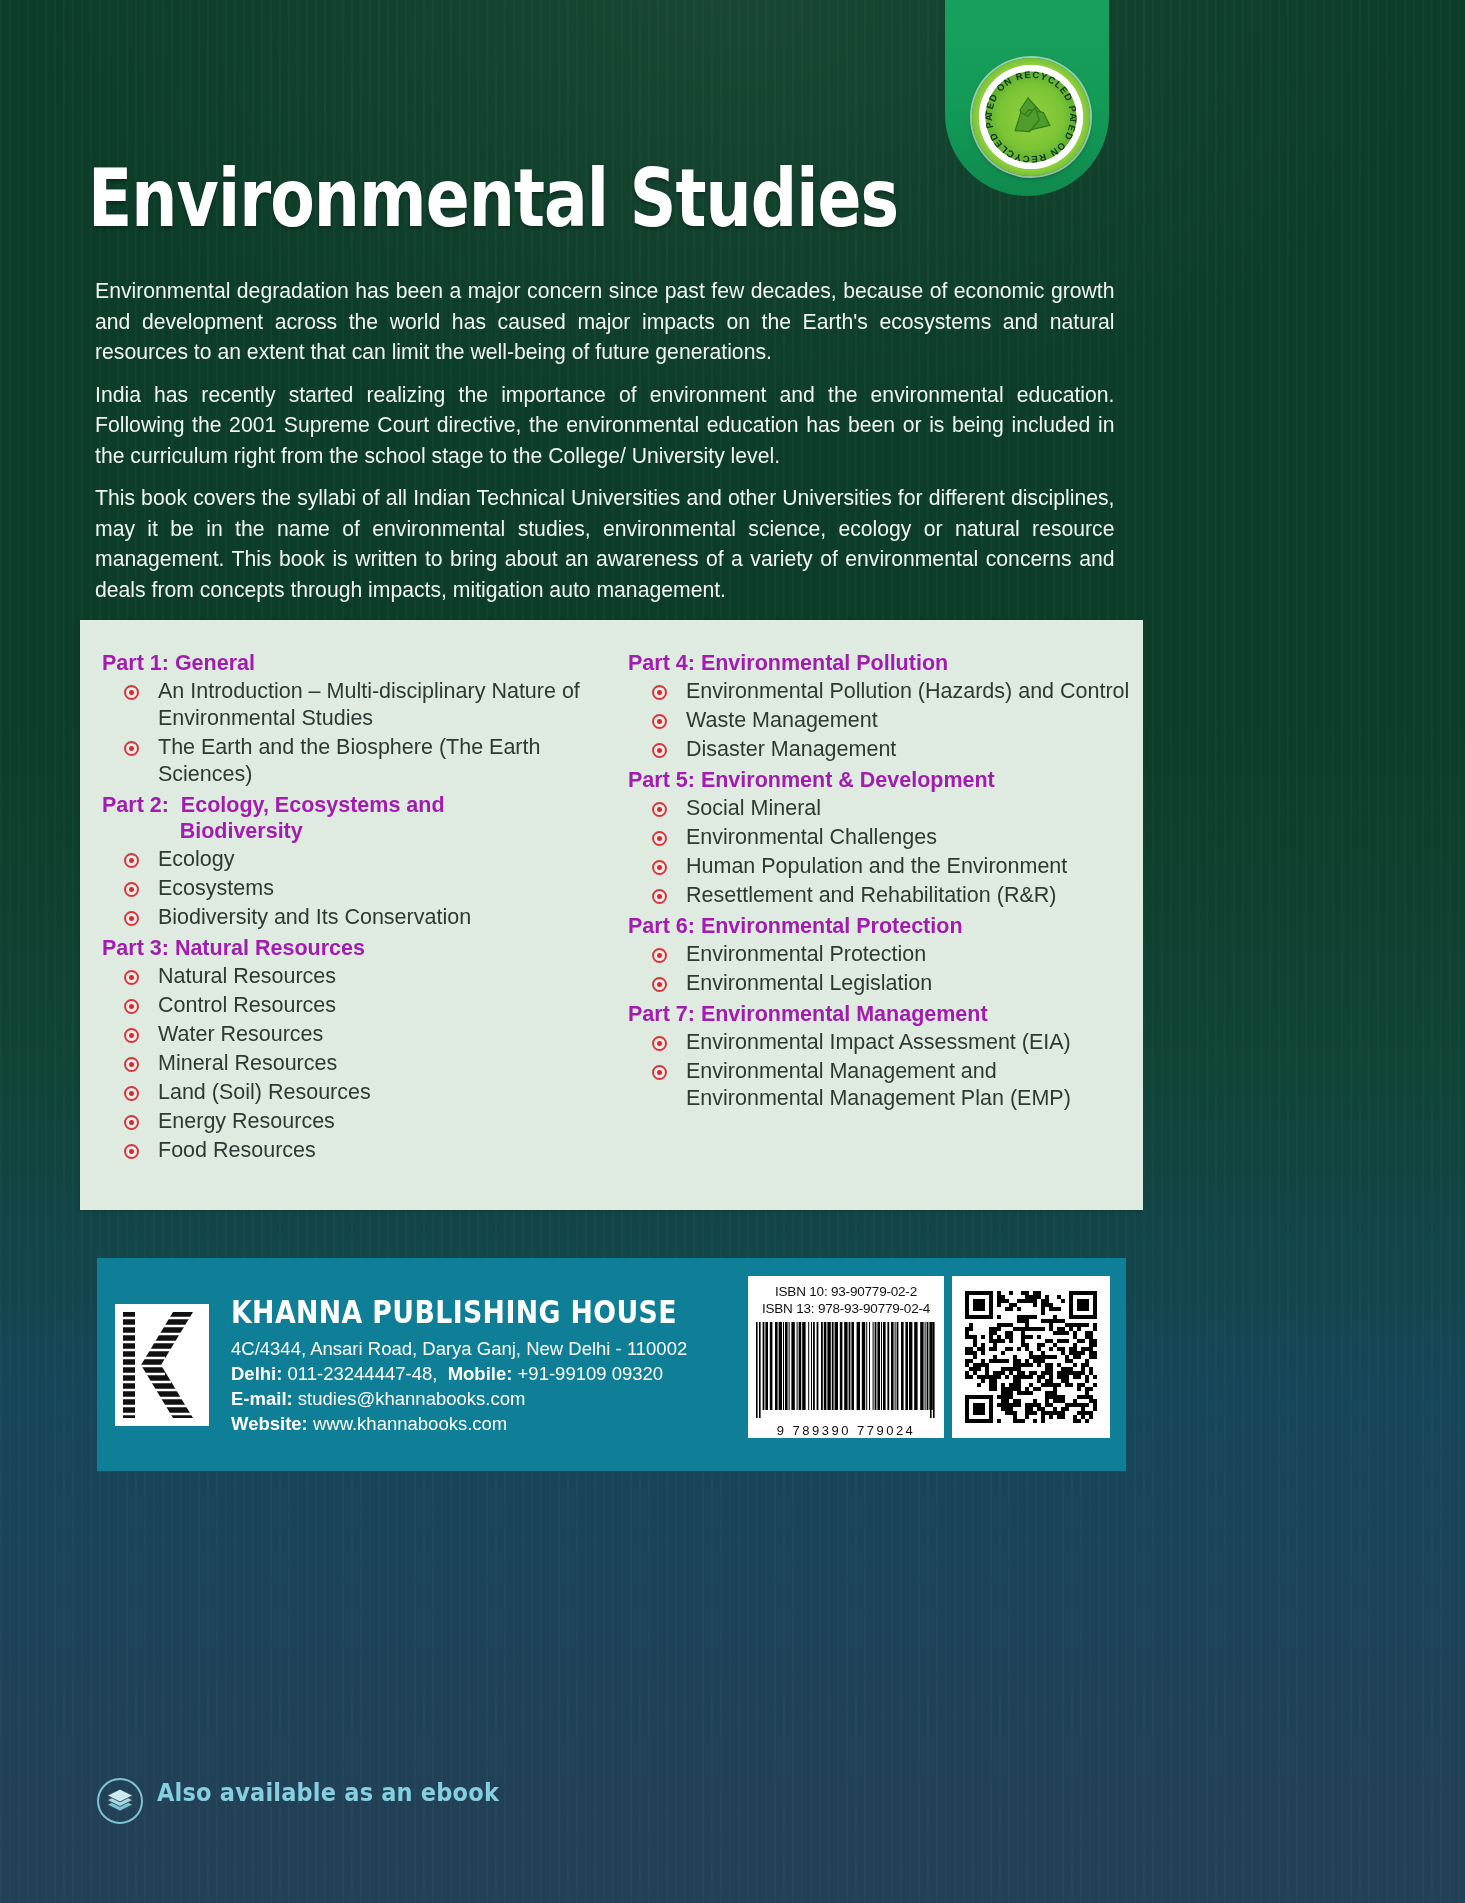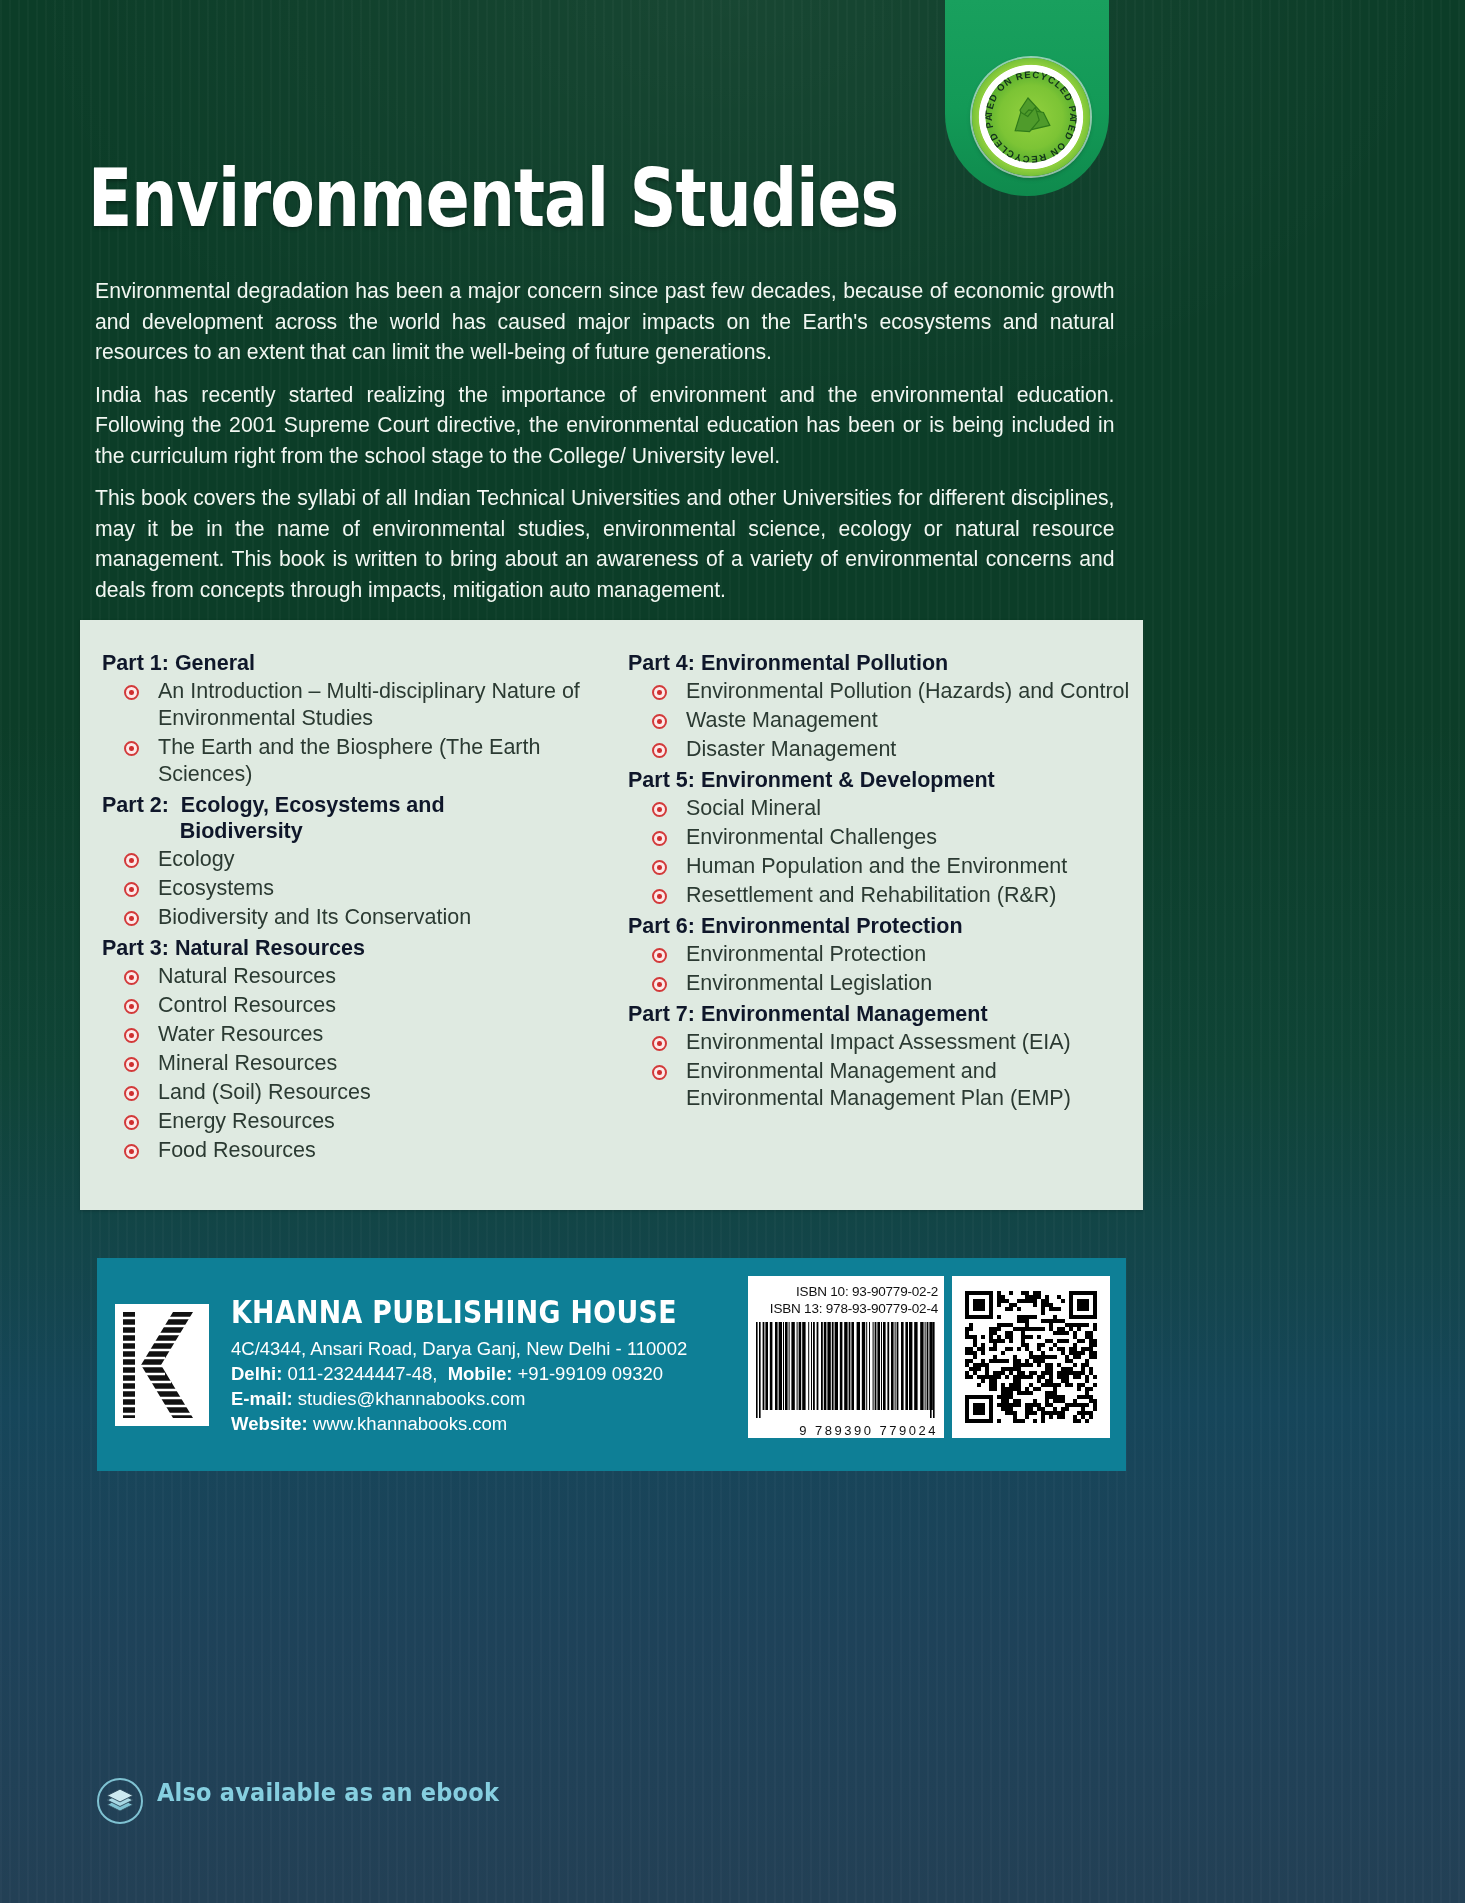--- a/index.html
+++ b/index.html
@@ -98,21 +98,21 @@
     background:#dfeae1;
     display:flex;
     z-index:5;
     box-shadow:0 1px 3px rgba(0,0,0,.18);
   }
   .col{ padding:26px 10px 0 0; }
   .col-left{ width:538px; padding-left:22px; }
   .col-right{ width:525px; padding-left:10px; }
 
   .part-head{
-    color:#0f172a;
+    color:#a21caf;
     font-weight:bold;
     font-size:21.5px;
     line-height:26px;
     margin:4px 0 2px 0;
     white-space:pre-wrap;
   }
   .col-right .part-head{ }
 
   .item{
     display:flex;
@@ -178,21 +178,21 @@
   .pubaddr{ font-size:18.5px; line-height:25px; white-space:nowrap; }
   .publine{ font-size:18.5px; line-height:25px; white-space:nowrap; }
   .publine b{ font-weight:bold; }
 
   .isbnbox{
     position:absolute; left:748px; top:1276px;
     width:196px; height:162px;
     background:#ffffff;
     z-index:6;
     padding:7px 6px 4px 6px;
-    text-align:right;
+    text-align:center;
   }
   .isbnline{
     font-size:13.5px;
     color:#111;
     line-height:17px;
     letter-spacing:-.2px;
     white-space:nowrap;
   }
   .barcode{ margin-top:5px; height:96px; width:100%; }
   .barnum{

